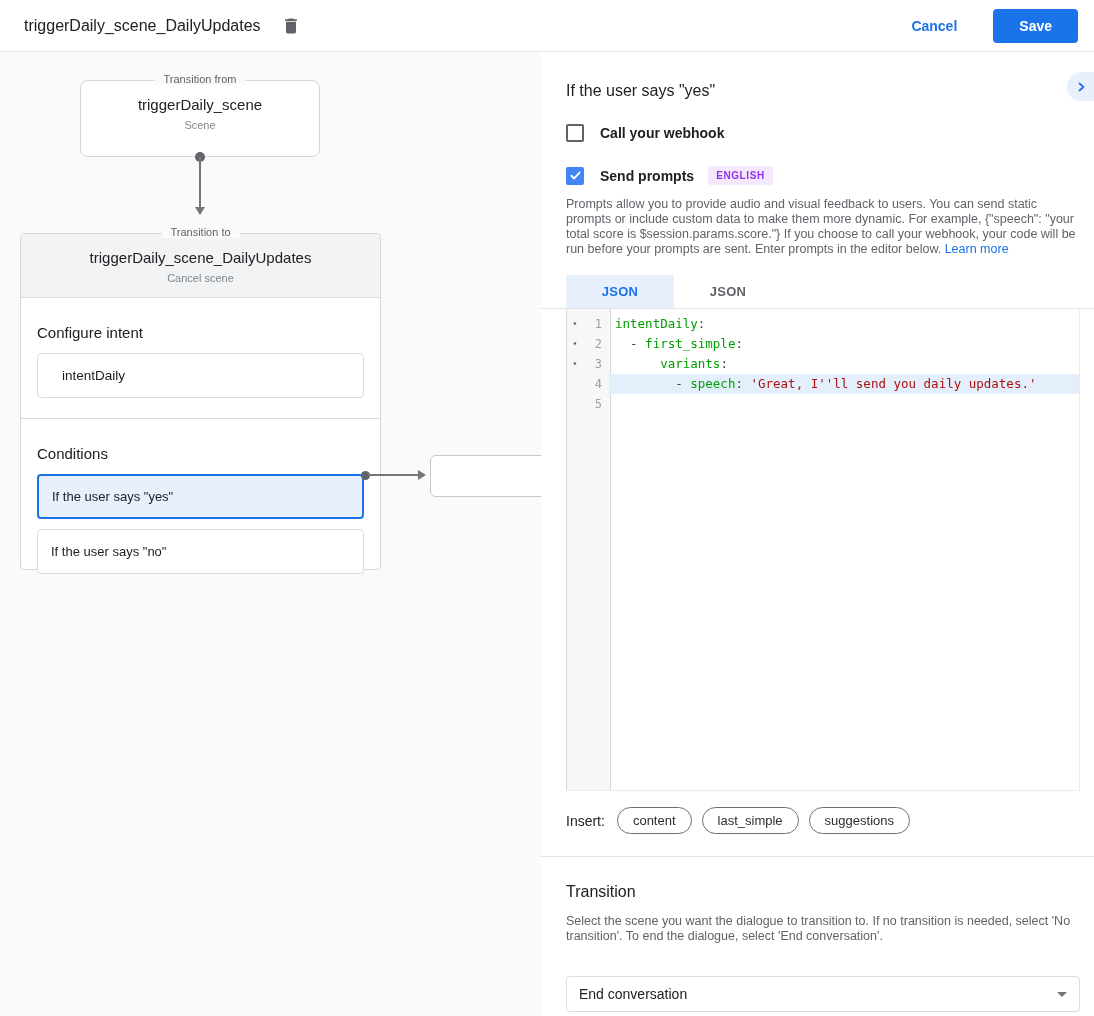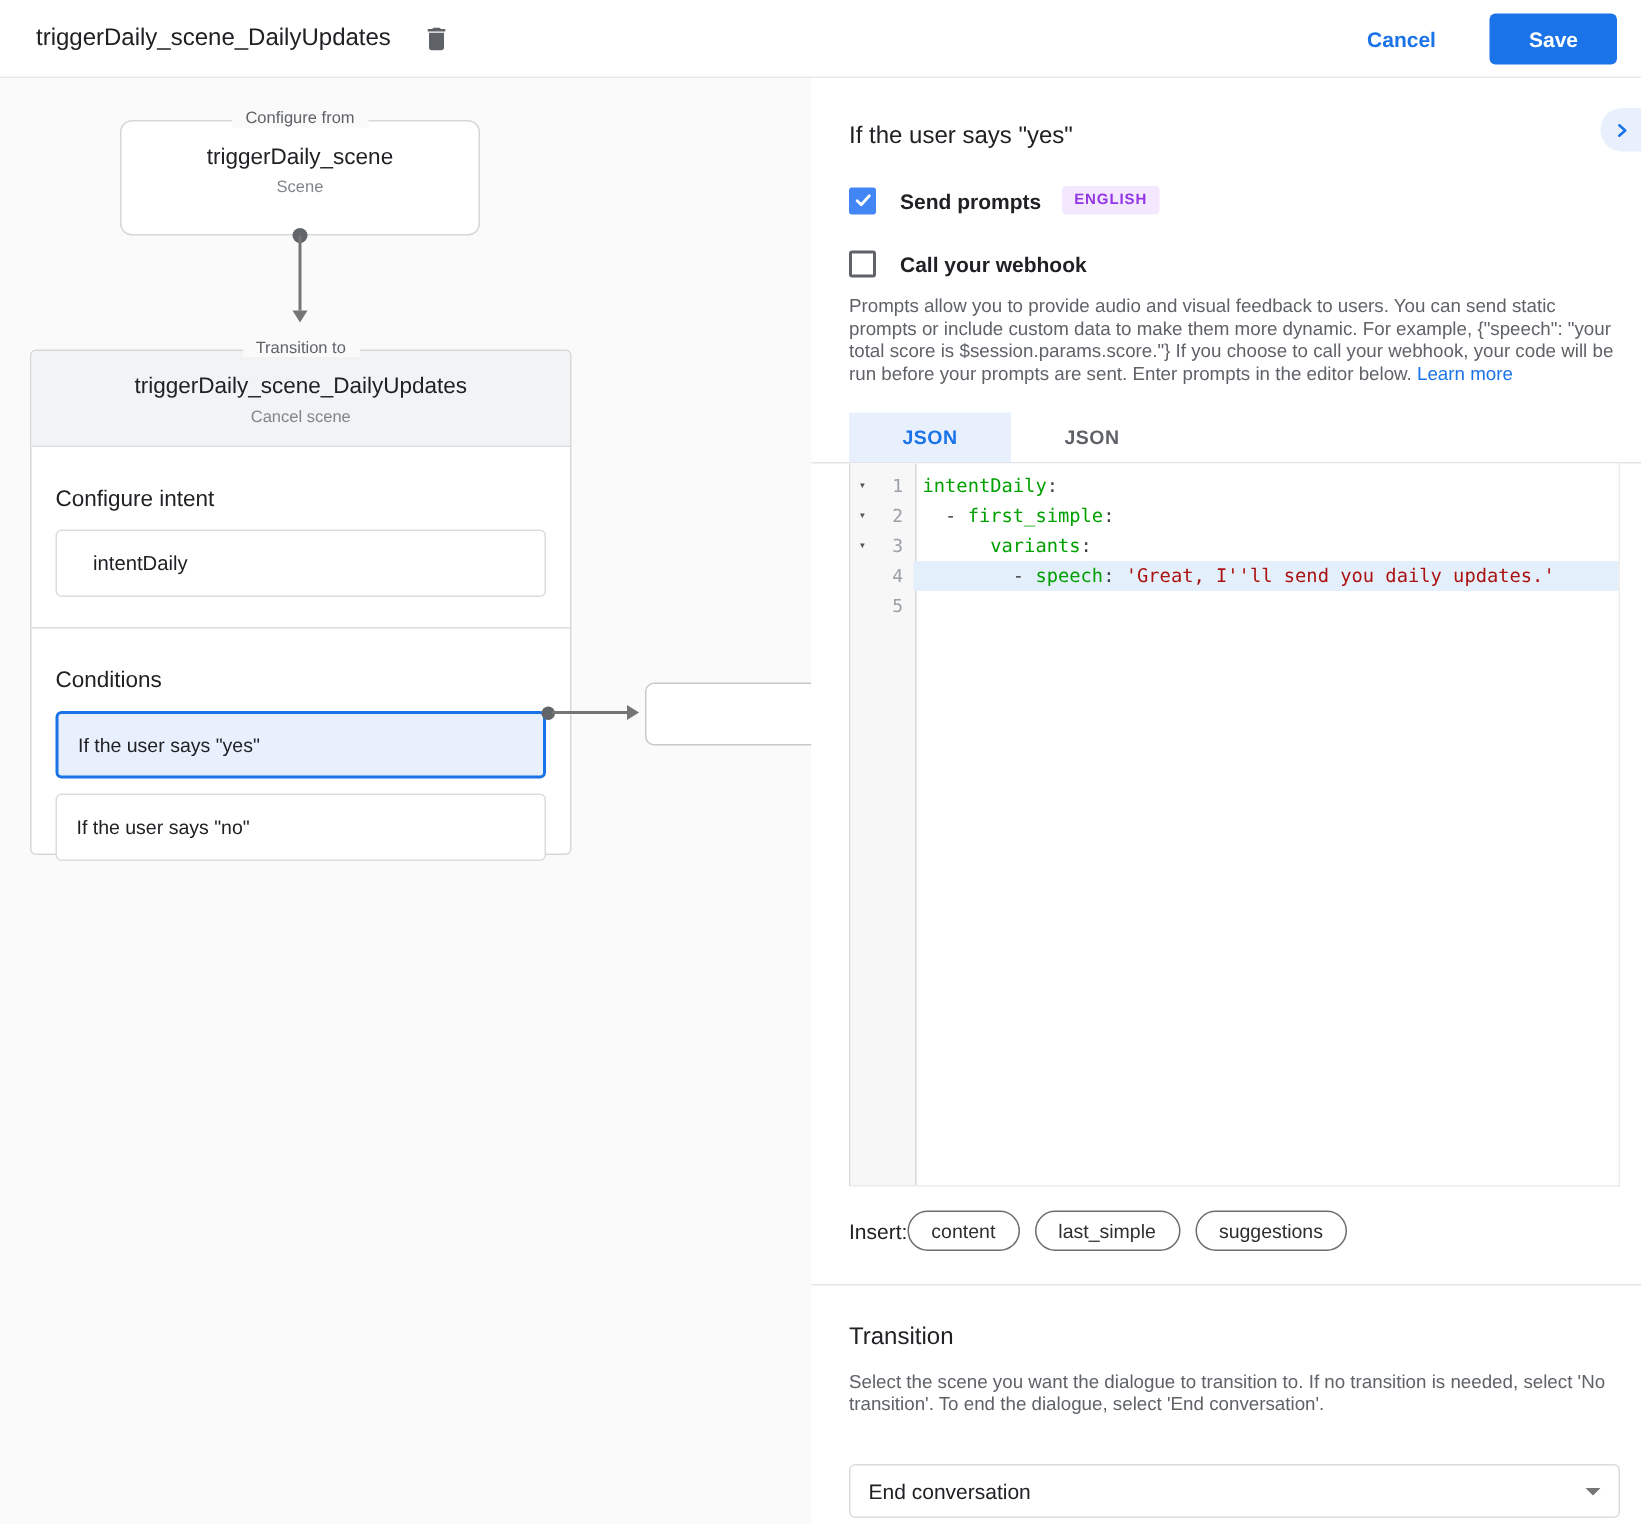--- a/index.html
+++ b/index.html
@@ -86,21 +86,21 @@
   .code-lines{position:relative;padding-top:5px;}
   .crow{display:flex;height:20px;line-height:20px;}
   .fold{width:16px;flex:none;font-size:8px;color:#555;text-align:center;cursor:pointer;}
   .lnum{width:26px;flex:none;text-align:right;padding-right:7px;color:#9aa0a6;font-size:12px;}
   .ccode{flex:1;white-space:pre;padding-left:6px;overflow:hidden;}
   .crow.hl .ccode{background:var(--code-highlight);}
   .tok-key{color:var(--code-key);}
   .tok-str{color:var(--code-string);}
   .tok-pun{color:#444;}
   .insert-row{display:flex;align-items:center;margin-top:16px;}
-  .insert-label{font-size:14px;color:var(--text-dark);}
+  .insert-label{font-size:14px;color:var(--text-dark);margin-right:12px;}
   .chip{background:#fff;border:1px solid #6b6f73;border-radius:14px;height:27px;padding:0 15px;
         font-size:13px;color:#2c2e30;margin-right:10px;cursor:pointer;font-family:inherit;}
   .panel-divider{border-top:1px solid #e2e4e7;margin:22px -16px 0 -25px;}
   .transition-heading{font-size:16px;font-weight:400;color:var(--text-dark);margin-top:26px;}
   .transition-desc{font-size:12.5px;line-height:15px;color:var(--text-gray);margin-top:10px;width:514px;}
   .select{height:36px;border:1px solid var(--border-gray);border-radius:4px;margin-top:32px;
           display:flex;align-items:center;padding:0 12px;font-size:14px;color:var(--text-dark);cursor:pointer;}
   .select .caret{margin-left:auto;width:0;height:0;border-left:5px solid transparent;
                  border-right:5px solid transparent;border-top:5px solid #757575;}
 </style>
@@ -116,21 +116,21 @@
   </button>
   <div class="spacer"></div>
   <button class="btn-cancel">Cancel</button>
   <button class="btn-save">Save</button>
 </div>
 
 <div class="main">
 
   <div class="left">
     <div class="from-box">
-      <span class="legend">Configure from</span>
+      <span class="legend">Transition from</span>
       <div class="node-title">triggerDaily_scene</div>
       <div class="node-sub">Scene</div>
     </div>
     <div class="dot dot-v"></div>
     <div class="vline"></div>
     <div class="varrow"></div>
 
     <div class="to-card">
       <span class="legend">Transition to</span>
       <div class="to-header">
@@ -159,36 +159,36 @@
     <div class="target-box"></div>
   </div>
 
   <div class="right">
     <button class="collapse-btn">
       <svg width="12" height="12" viewBox="0 0 24 24">
         <path fill="none" stroke="#1a73e8" stroke-width="3.4" stroke-linecap="round" stroke-linejoin="round" d="M9 5l8 7-8 7"></path>
       </svg>
     </button>
     <h2 class="panel-heading">If the user says "yes"</h2>
+
+    <div class="check-row">
+      <span class="checkbox"></span>
+      <span class="check-label">Call your webhook</span>
+    </div>
 
     <div class="check-row">
       <span class="checkbox checked">
         <svg width="13" height="13" viewBox="0 0 24 24">
           <path fill="none" stroke="#fff" stroke-width="3.4" stroke-linecap="round" stroke-linejoin="round" d="M4.5 12.5l5 5 10-11"></path>
         </svg>
       </span>
       <span class="check-label">Send prompts</span>
       <span class="badge">ENGLISH</span>
     </div>
 
-    <div class="check-row">
-      <span class="checkbox"></span>
-      <span class="check-label">Call your webhook</span>
-    </div>
-
     <p class="desc"><span>Prompts allow you to provide audio and visual feedback to users. You can send static prompts or include custom data to make them more dynamic. For example, {"speech": "your total score is $session.params.score."} If you choose to call your webhook, your code will be run before your prompts are sent. Enter prompts in the editor below. </span><a>Learn more</a></p>
 
     <div class="tabs" id="tabs">
         <div class="tab active">JSON</div>
         <div class="tab">JSON</div>
       </div>
 
     <div class="editor">
       <div class="gutter-bg"></div>
       <div class="code-lines" id="code-lines">

